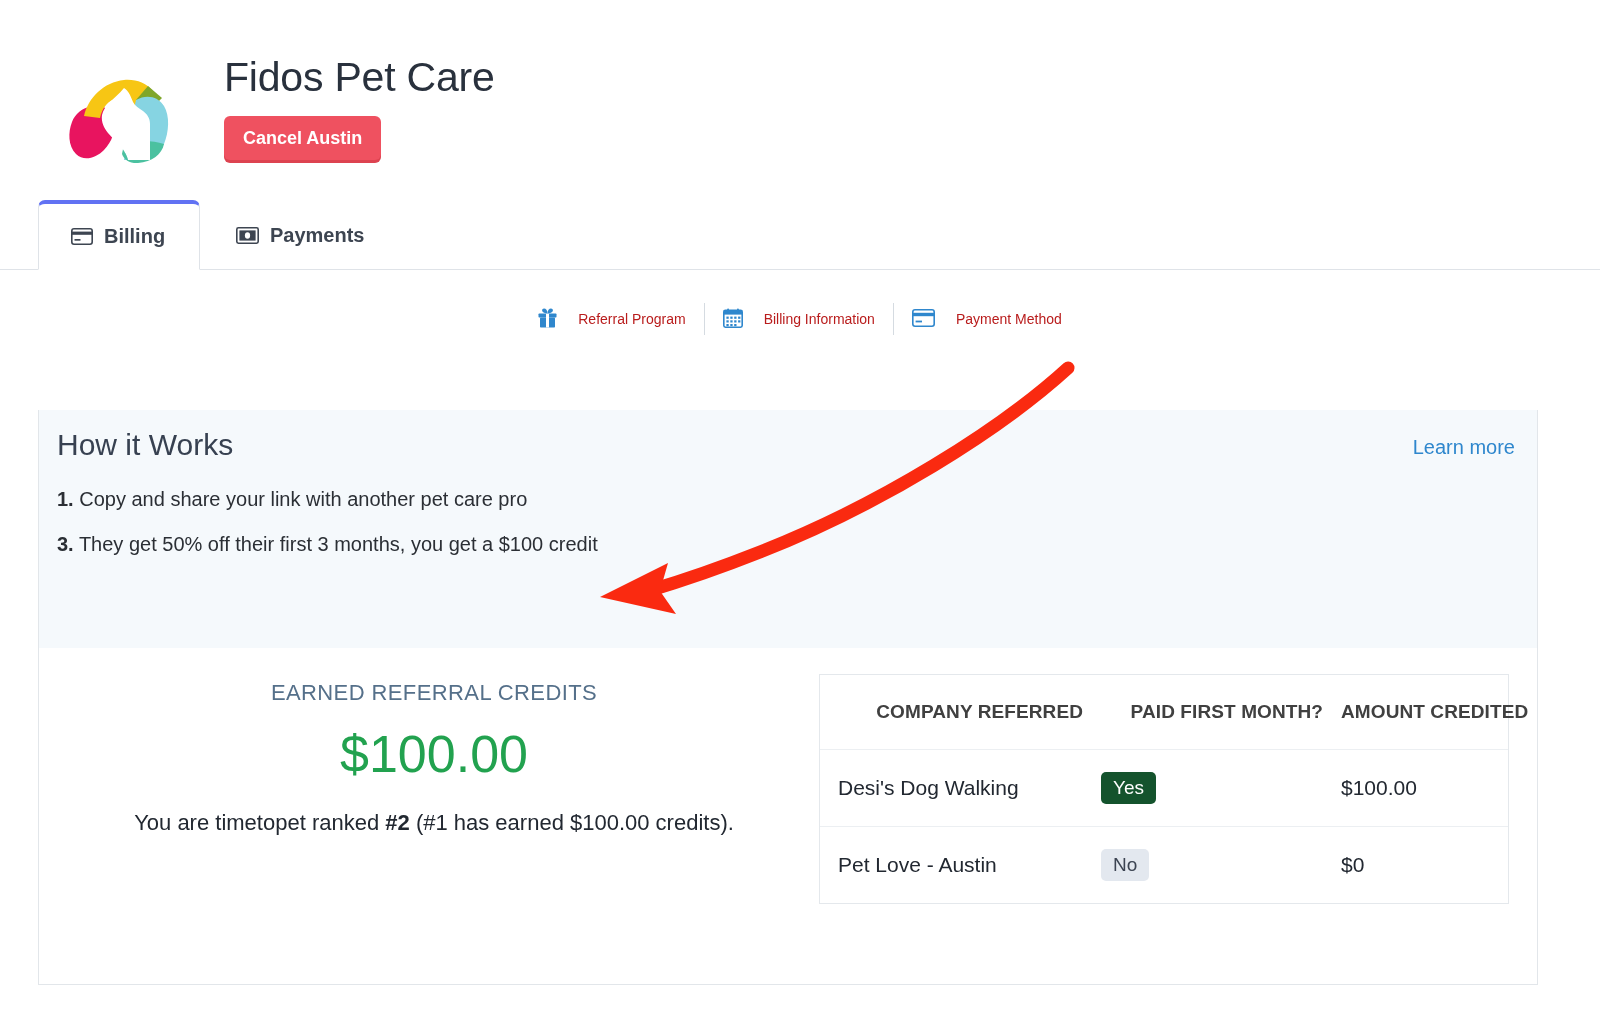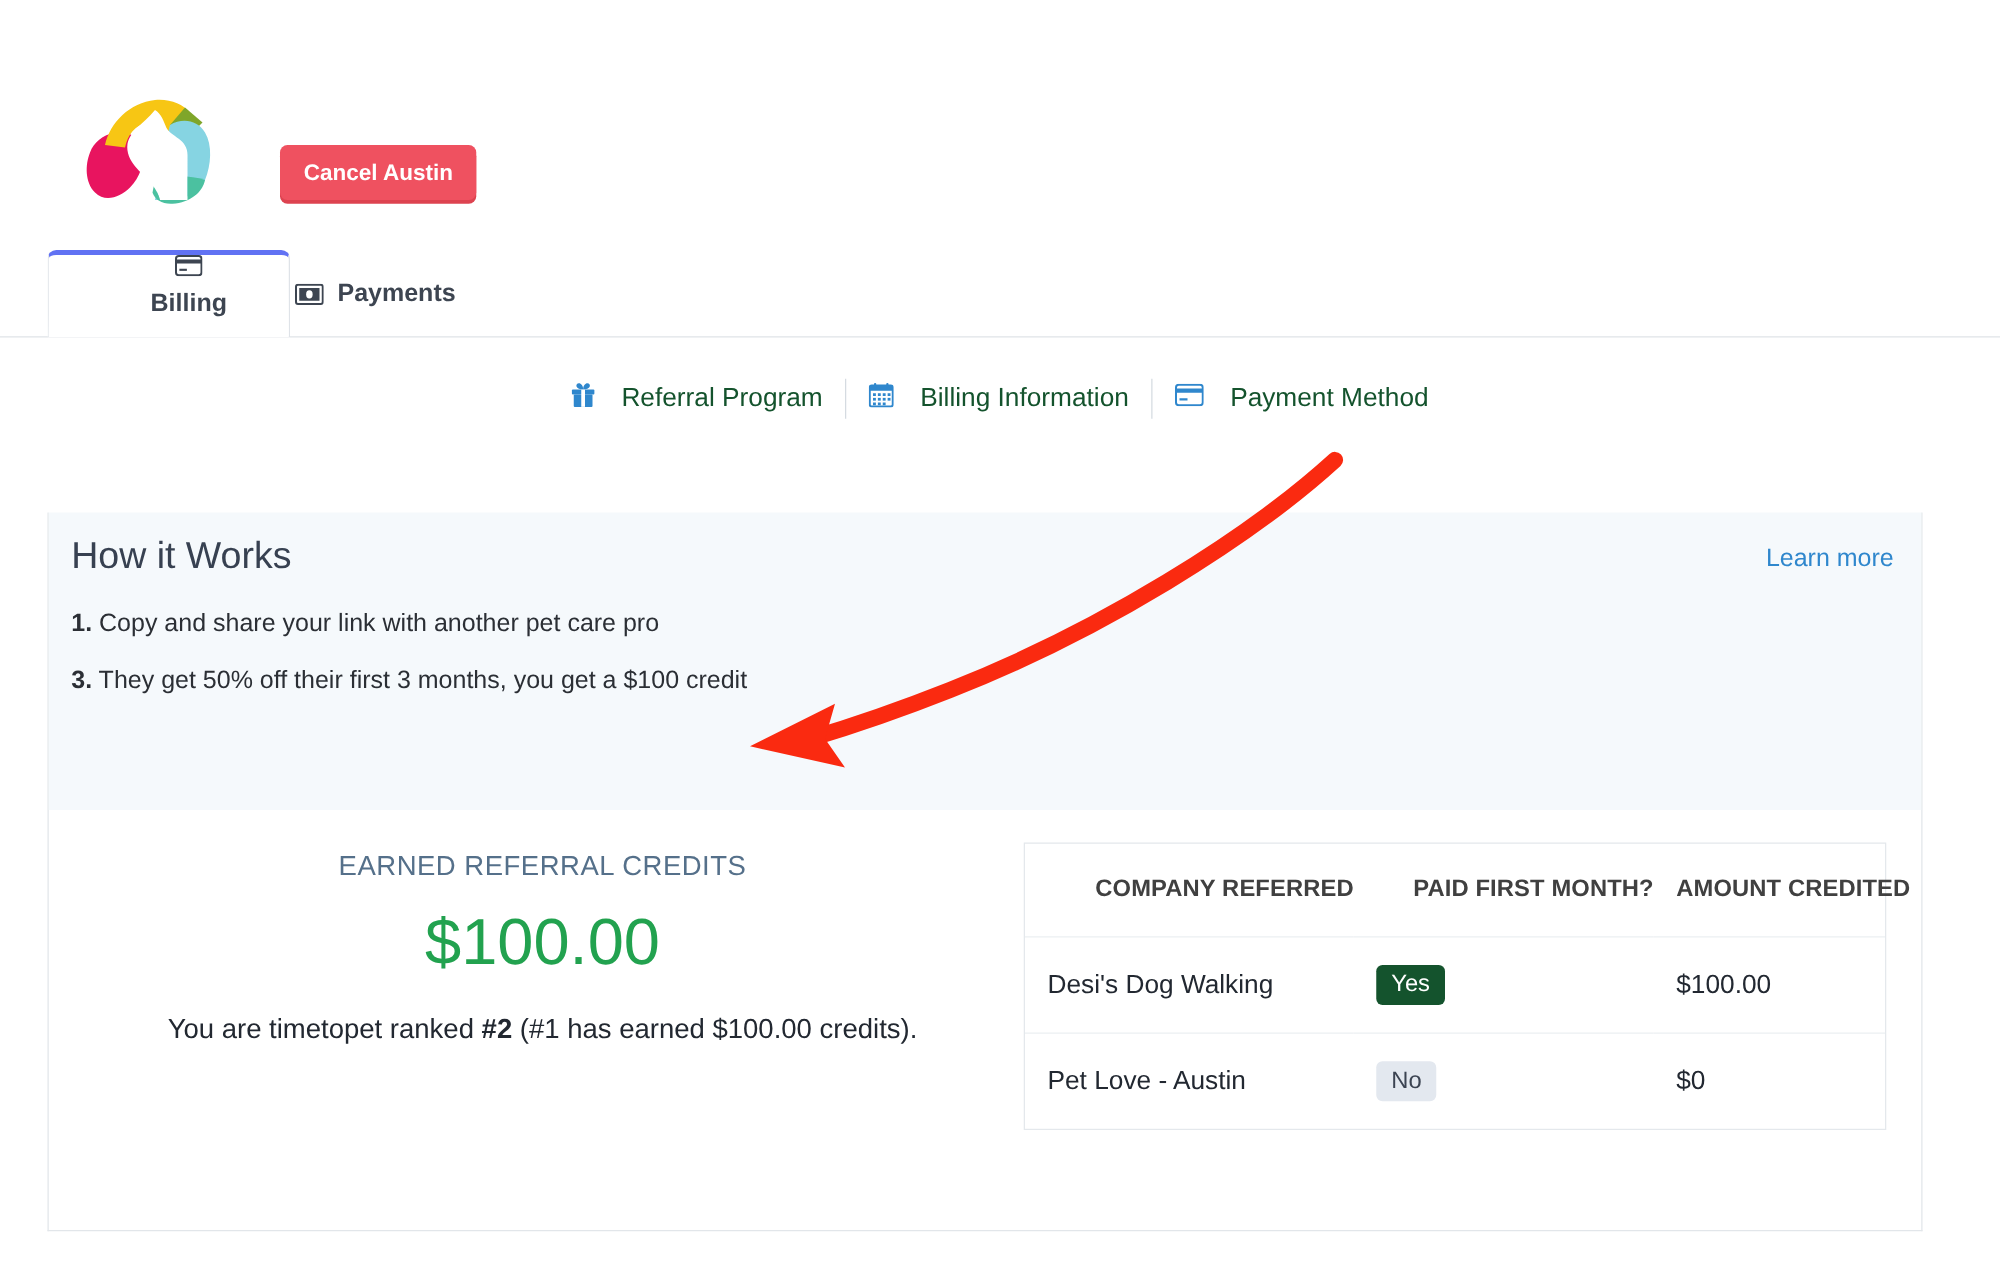--- a/index.html
+++ b/index.html
@@ -83,28 +83,27 @@
     gap: 11px;
     font-size: 20px;
     font-weight: 700;
     color: #3d4551;
     box-sizing: border-box;
     cursor: pointer;
     white-space: nowrap;
   }
   .tab.active {
     left: 38px;
-    width: 194px;
+    width: 162px;
     padding-left: 32px;
     background: #ffffff;
     border: 1px solid #dfe3e8;
     border-top: 4px solid #6172f3;
     border-bottom: 1px solid #ffffff;
     border-radius: 7px 7px 0 0;
-    flex-direction: column;
   }
   .tab.inactive {
     left: 228px;
     padding-left: 8px;
     color: #3d4551;
   }
   .tab .ticon { display: flex; align-items: center; }
 
   
   .subnav {
@@ -114,22 +113,22 @@
     width: 1600px;
     height: 62px;
     display: flex;
     align-items: center;
     justify-content: center;
   }
   .subnav-link {
     display: flex;
     align-items: center;
     gap: 21px;
-    color: #14532d;
-    font-size: 21px;
+    color: #b91c1c;
+    font-size: 14px;
     text-decoration: none;
     cursor: pointer;
     padding: 0 18px;
     white-space: nowrap;
   }
   .subnav-sep {
     width: 1px;
     height: 32px;
     background: #d5dbe1;
   }
@@ -347,20 +346,21 @@
 
         <path d="M74,30 C84,24 96,26 102,36 C108,46 107,62 102,74
                  C97,84 86,90 74,90 L62,90 C64,78 68,66 70,54 C72,44 72,36 74,30 Z" fill="#86d4e2"></path>
 
         <path d="M62,74 C74,70 90,70 102,74 C100,84 90,92 76,93
                  C68,93.5 62,90 60,84 Z" fill="#4bc1a0"></path>
       </g>
     </svg>
   </div>
 
+  <div class="company-title">Fidos Pet Care</div>
 
   <button class="cancel-account-btn">Cancel Austin</button>
 </div>
 
 <div class="tabstrip">
 
   <div class="tab active">
     <span class="ticon">
       <svg width="22" height="17" viewBox="0 0 22 17">
         <rect x="0.8" y="0.8" width="20.4" height="15.4" rx="2.2" fill="none" stroke="#3d4551" stroke-width="1.6"></rect>

